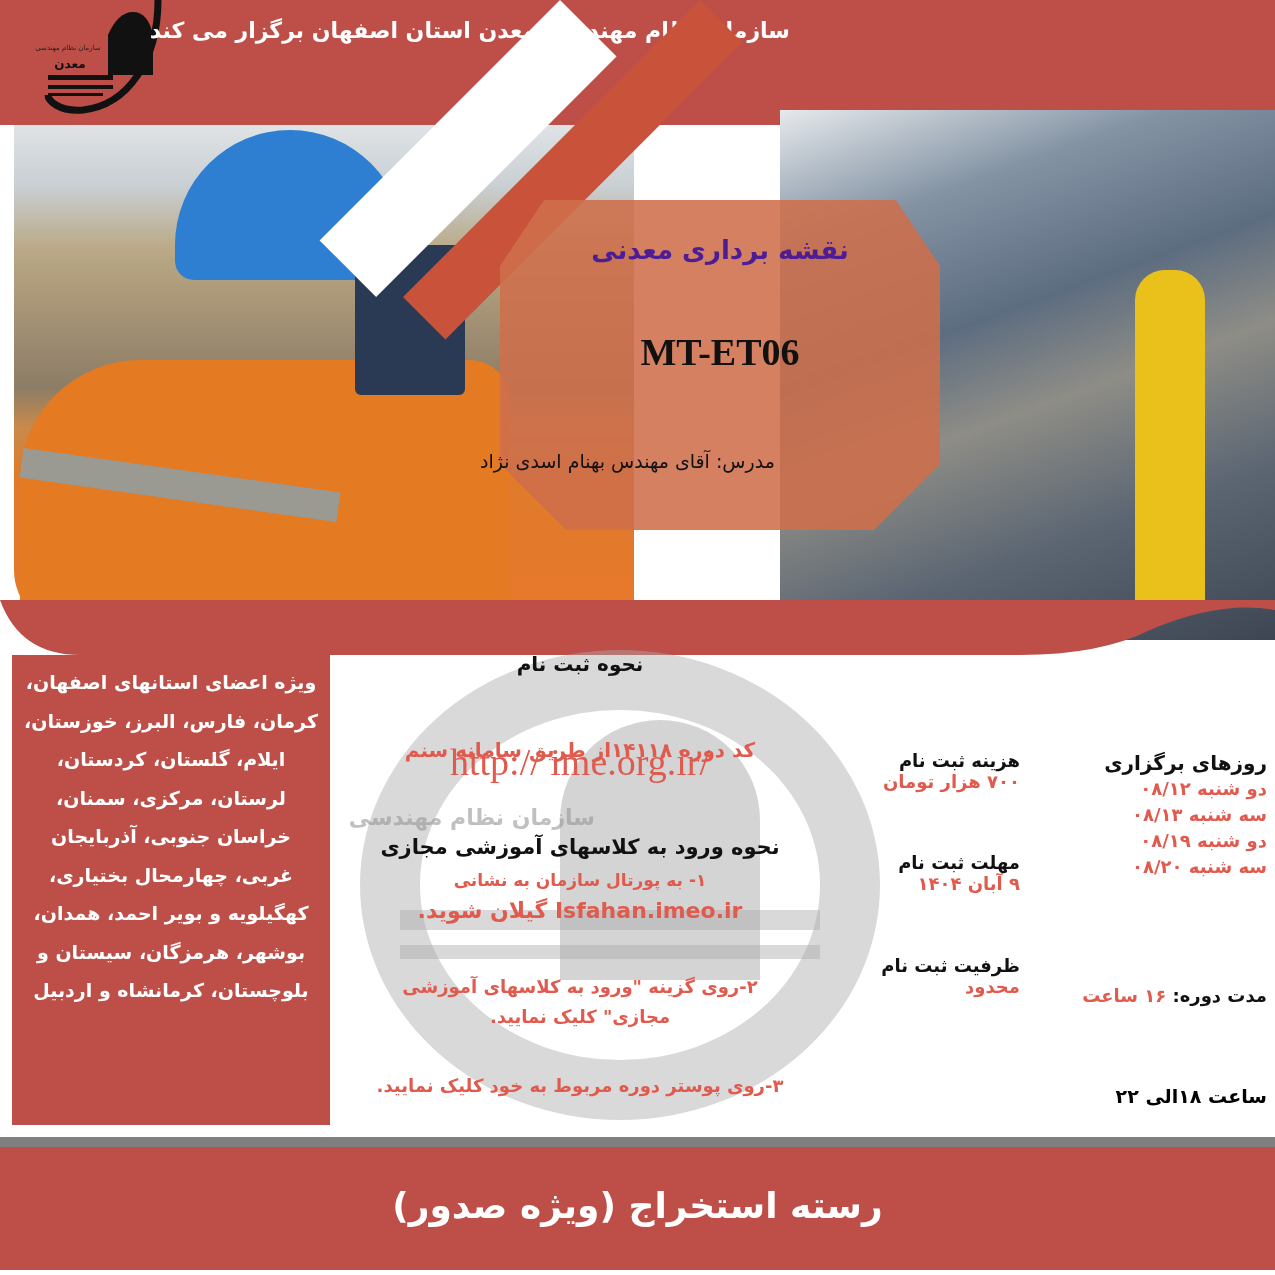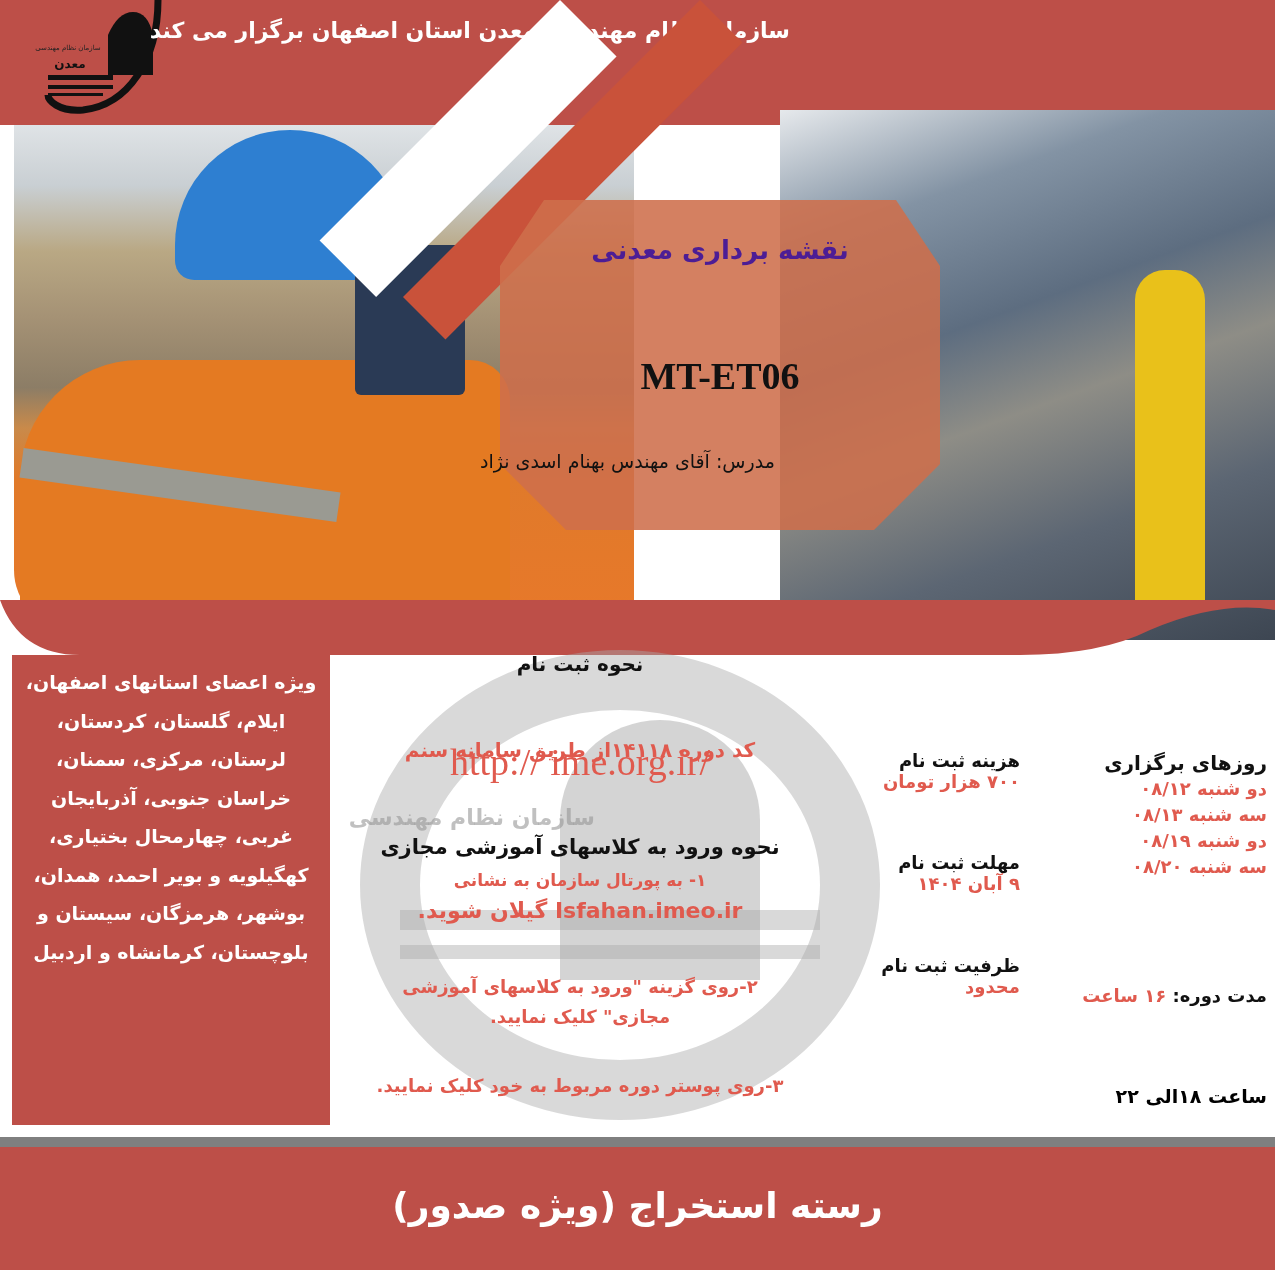--- a/index.html
+++ b/index.html
@@ -19,21 +19,21 @@
   .instrument { left:355px; top:245px; width:110px; height:150px; background:#2a3a55; border-radius:6px; }
   .photo-right { left:780px; top:110px; width:495px; height:530px;
     background: linear-gradient(160deg,#e6e9ec 0%,#8393a4 20%,#5d6d80 40%,#8e8d86 55%,#5c6673 75%,#3d4652 100%); }
   .worker2 { left:1135px; top:270px; width:70px; height:340px; background:#e9c11a; border-radius:30px 30px 6px 6px; }
   .hex { left:500px; top:200px; width:440px; height:330px; background:rgba(206,110,75,0.88);
     clip-path: polygon(10% 0,90% 0,100% 20%,100% 80%,85% 100%,15% 100%,0 80%,0 20%); }
   .diag-white { left:560px; top:0; width:80px; height:340px; background:#ffffff; transform:rotate(45deg); transform-origin:top left; }
   .diag-red { left:700px; top:0; width:60px; height:420px; background:#c9523a; transform:rotate(45deg); transform-origin:top left; }
   .wave { left:0; top:600px; width:1275px; height:60px; }
   .course-title { left:520px; top:235px; width:400px; text-align:center; direction:rtl; font-size:26px; font-weight:bold; color:#4c1d95; }
-  .course-code { left:520px; top:330px; width:400px; text-align:center; font-family:"Liberation Serif", serif; font-size:38px; font-weight:bold; color:#111;margin-top:24px; }
+  .course-code { left:520px; top:330px; width:400px; text-align:center; font-family:"Liberation Serif", serif; font-size:38px; font-weight:bold; color:#111; }
   .instructor { left:480px; top:450px; width:430px; text-align:left; direction:rtl; font-size:19px; color:#111; }
   
   .prov-box { left:12px; top:655px; width:318px; height:470px; background:#bd4f48; }
   .prov-text { left:12px; top:663px; width:318px; direction:rtl; text-align:center; color:#ffffff; font-size:19px; font-weight:bold; line-height:38.5px; }
   
   .watermark { left:360px; top:650px; width:520px; height:470px; border-radius:50%; border:60px solid rgba(170,170,170,0.45); box-sizing:border-box; clip-path: inset(0 0 0 0); }
   .wm-arch { left:560px; top:720px; width:200px; height:260px; background:rgba(170,170,170,0.5); border-radius:100px 100px 0 0; }
   .wm-bar { left:400px; top:910px; width:420px; height:20px; background:rgba(170,170,170,0.45); }
   .wm-bar2 { left:400px; top:945px; width:420px; height:14px; background:rgba(170,170,170,0.45); }
   .wm-text { left:345px; top:805px; width:250px; text-align:right; direction:rtl; color:rgba(150,150,150,0.6); font-size:22px; font-weight:bold; }
@@ -90,20 +90,21 @@
   <path d="M0 0 Q20 55 80 55 L1020 55 Q1100 55 1150 30 Q1220 0 1275 10 L1275 0 Z" fill="#bd4f48"></path>
 </svg>
 
 <div class="abs course-title">نقشه برداری معدنی</div>
 <div class="abs course-code">MT-ET06</div>
 <div class="abs instructor">مدرس: آقای مهندس بهنام اسدی نژاد</div>
 
 <div class="abs prov-box"></div>
 <div class="abs prov-text">
   <div>ویژه اعضای استانهای اصفهان،</div>
+  <div>کرمان، فارس، البرز، خوزستان،</div>
   <div>ایلام، گلستان، کردستان،</div>
   <div>لرستان، مرکزی، سمنان،</div>
   <div>خراسان جنوبی، آذربایجان</div>
   <div>غربی، چهارمحال بختیاری،</div>
   <div>کهگیلویه و بویر احمد،  همدان،</div>
   <div>بوشهر، هرمزگان، سیستان و</div>
   <div>بلوچستان، کرمانشاه و اردبیل</div>
 </div>
 
 <div class="abs watermark"></div>

